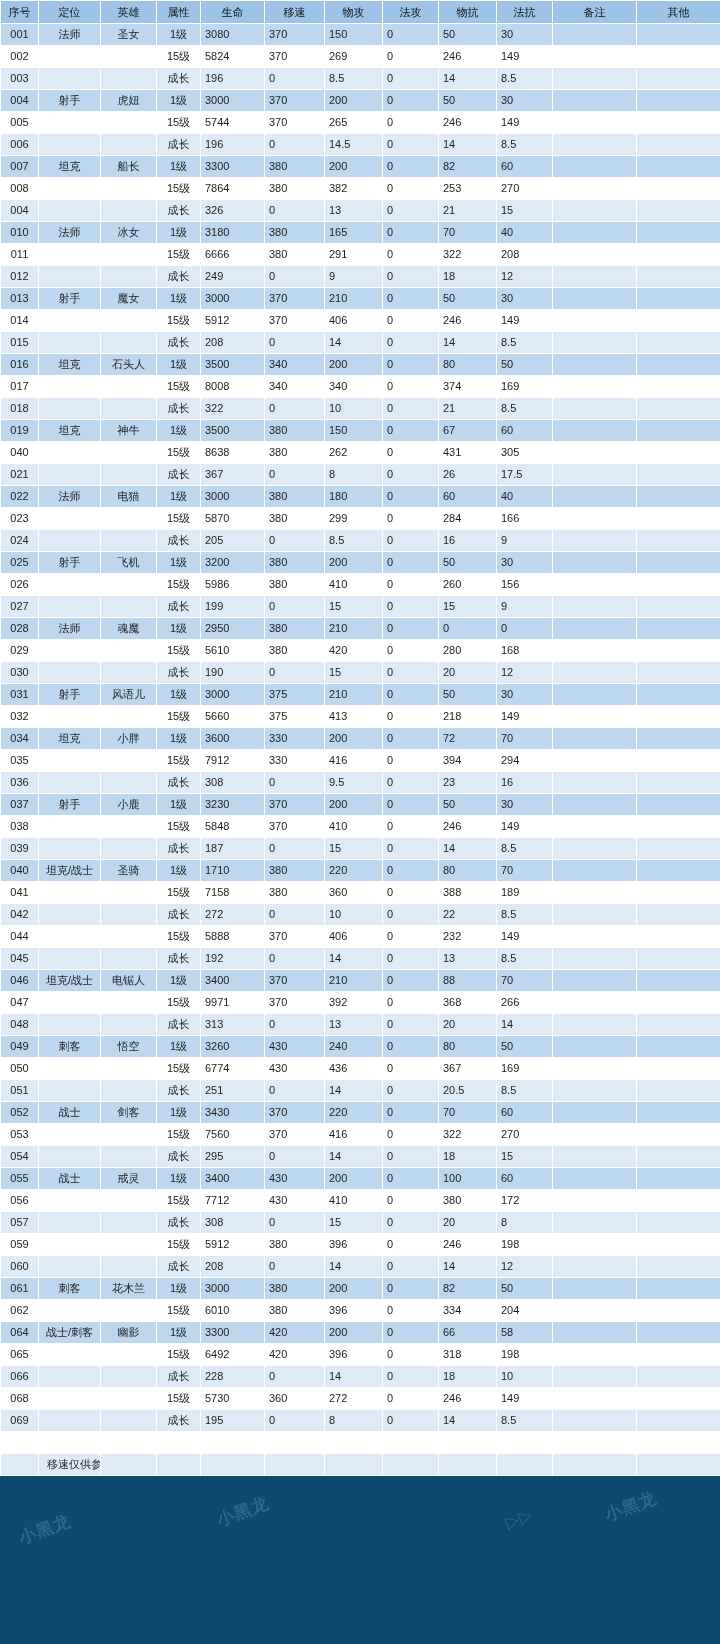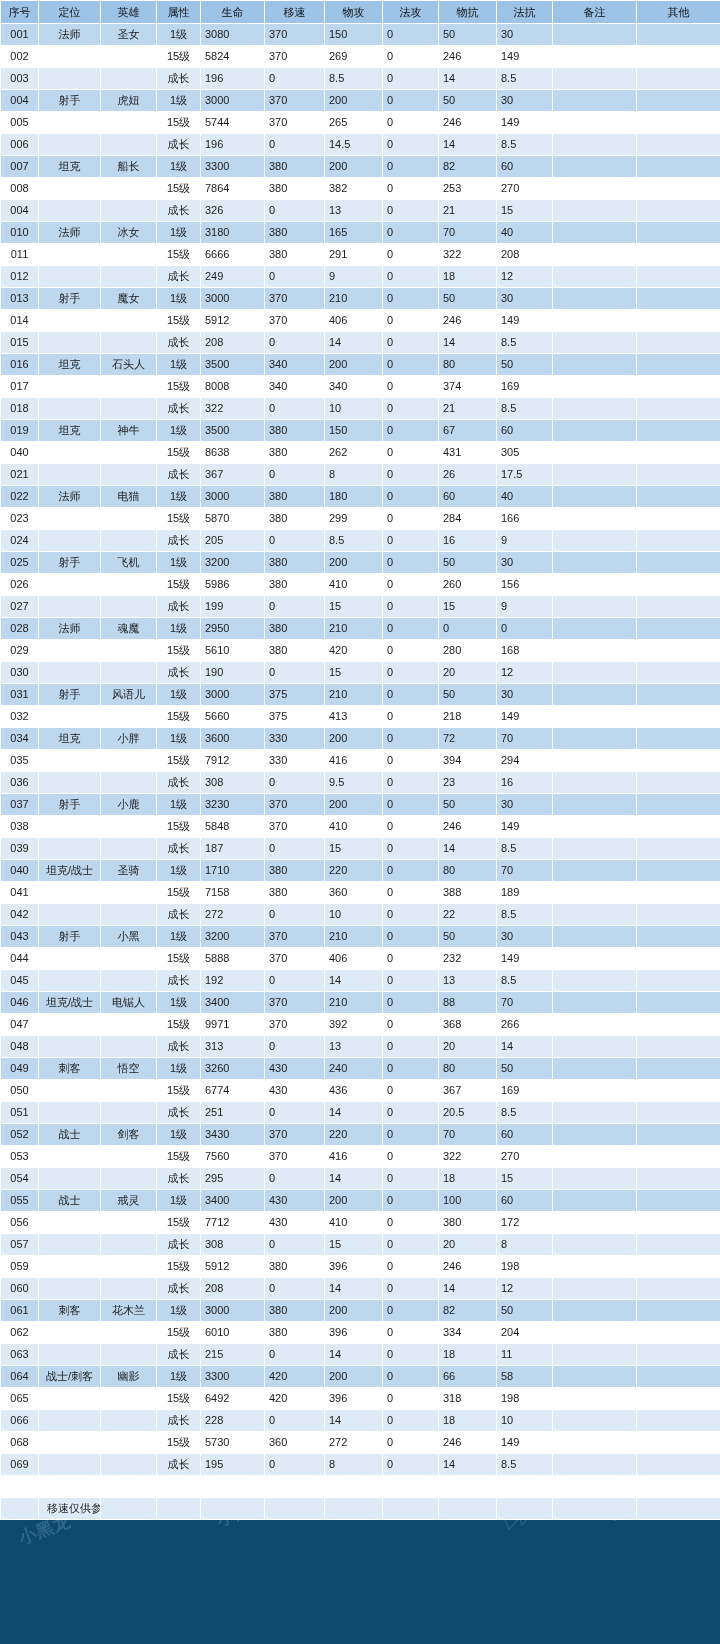--- a/index.html
+++ b/index.html
@@ -718,34 +718,20 @@
           <td class="attr">成长</td>
           <td class="num">272</td>
           <td class="num">0</td>
           <td class="num">10</td>
           <td class="num">0</td>
           <td class="num">22</td>
           <td class="num">8.5</td>
           <td class="note"></td>
           <td class="note"></td>
         </tr>
-        <tr class="r0">
-          <td class="idx">043</td>
-          <td class="role">射手</td>
-          <td class="hero">小黑</td>
-          <td class="attr">1级</td>
-          <td class="num">3200</td>
-          <td class="num">370</td>
-          <td class="num">210</td>
-          <td class="num">0</td>
-          <td class="num">50</td>
-          <td class="num">30</td>
-          <td class="note"></td>
-          <td class="note"></td>
-        </tr>
         <tr class="r1">
           <td class="idx">044</td>
           <td class="role"></td>
           <td class="hero"></td>
           <td class="attr">15级</td>
           <td class="num">5888</td>
           <td class="num">370</td>
           <td class="num">406</td>
           <td class="num">0</td>
           <td class="num">232</td>
@@ -981,34 +967,20 @@
           <td class="idx">062</td>
           <td class="role"></td>
           <td class="hero"></td>
           <td class="attr">15级</td>
           <td class="num">6010</td>
           <td class="num">380</td>
           <td class="num">396</td>
           <td class="num">0</td>
           <td class="num">334</td>
           <td class="num">204</td>
-          <td class="note"></td>
-          <td class="note"></td>
-        </tr>
-        <tr class="r2">
-          <td class="idx">063</td>
-          <td class="role"></td>
-          <td class="hero"></td>
-          <td class="attr">成长</td>
-          <td class="num">215</td>
-          <td class="num">0</td>
-          <td class="num">14</td>
-          <td class="num">0</td>
-          <td class="num">18</td>
-          <td class="num">11</td>
           <td class="note"></td>
           <td class="note"></td>
         </tr>
         <tr class="r0">
           <td class="idx">064</td>
           <td class="role">战士/刺客</td>
           <td class="hero">幽影</td>
           <td class="attr">1级</td>
           <td class="num">3300</td>
           <td class="num">420</td>

